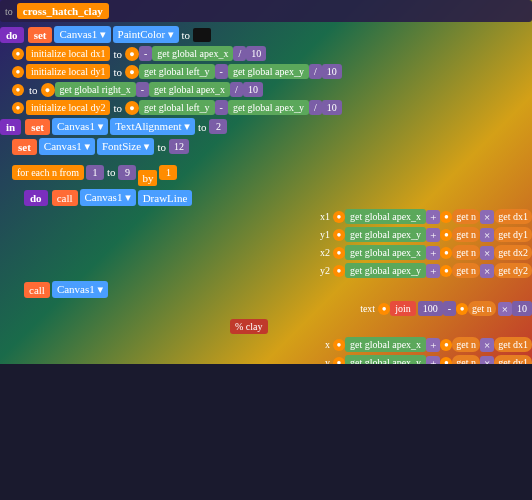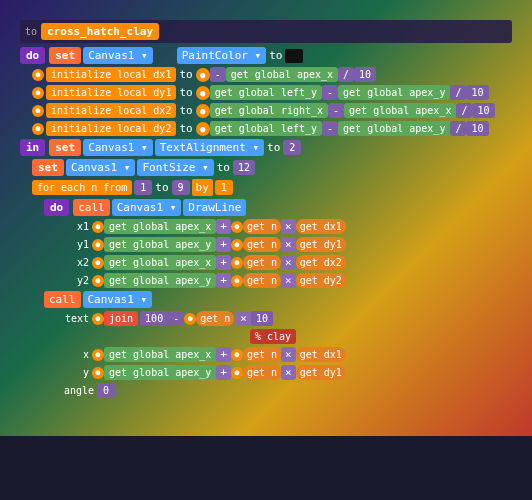--- a/index.html
+++ b/index.html
@@ -7,24 +7,25 @@
       width: 532px;
       height: 500px;
       overflow: hidden;
       font-family: monospace;
       font-size: 11px;
       background: #1a1a2e;
     }
 
     .main-container {
       width: 532px;
-      height: 436px;
+      height: 364px;
       background: linear-gradient(135deg, #2d1b69 0%, #1a6b4a 40%, #d4a017 70%, #c0392b 100%);
-      padding: 20px;
+      padding: 0;
       overflow: hidden;
+      font-family: Liberation Serif, serif;
     }
 
     
     .block-row {
       display: flex;
       align-items: center;
       margin-bottom: 3px;
       flex-wrap: nowrap;
     }
 
@@ -75,21 +76,20 @@
       white-space: nowrap;
     }
 
     .paint-block {
       background: #4a9eff;
       color: white;
       padding: 2px 5px;
       border-radius: 3px;
       font-size: 11px;
       white-space: nowrap;
-      margin-left: 22px;
     }
 
     .to-text {
       color: white;
       padding: 0 3px;
       font-size: 11px;
     }
 
     .black-box {
       background: #111;
@@ -145,20 +145,21 @@
       font-size: 10px;
       white-space: nowrap;
     }
 
     .by-block {
       background: #ff8c00;
       color: white;
       padding: 2px 4px;
       border-radius: 2px;
       font-size: 11px;
+      margin-top: 12px;
     }
 
     .call-block {
       background: #ff6b35;
       color: white;
       padding: 2px 5px;
       border-radius: 3px;
       font-size: 11px;
       white-space: nowrap;
     }
@@ -230,21 +231,21 @@
       border-radius: 3px;
     }
 
     .top-bar-text {
       color: #aaa;
       font-size: 10px;
     }
 
     .indent1 { margin-left: 12px; }
     .indent2 { margin-left: 24px; }
-    .indent3 { margin-left: 44px; }
+    .indent3 { margin-left: 56px; justify-content: flex-end; }
 
     .gap2 { margin-left: 2px; }
     .gap4 { margin-left: 4px; }
 
     .join-block {
       background: #e74c3c;
       color: white;
       padding: 2px 5px;
       border-radius: 3px;
       font-size: 10px;
@@ -333,21 +334,20 @@
     <span class="get-global-block">get global left_y</span>
     <span class="math-op">-</span>
     <span class="get-global-block">get global apex_y</span>
     <span class="math-op">/</span>
     <span class="num-block">10</span>
   </div>
 
   <div class="block-row indent1">
     <span class="small-circle">●</span>
     <span class="gap2"></span>
-    <span class="init-local">initialize local dx2</span>
     <span class="to-text">to</span>
     <span class="circle-connector">●</span>
     <span class="get-global-block">get global right_x</span>
     <span class="math-op">-</span>
     <span class="get-global-block">get global apex_x</span>
     <span class="math-op">/</span>
     <span class="num-block">10</span>
   </div>
 
   <div class="block-row indent1">

